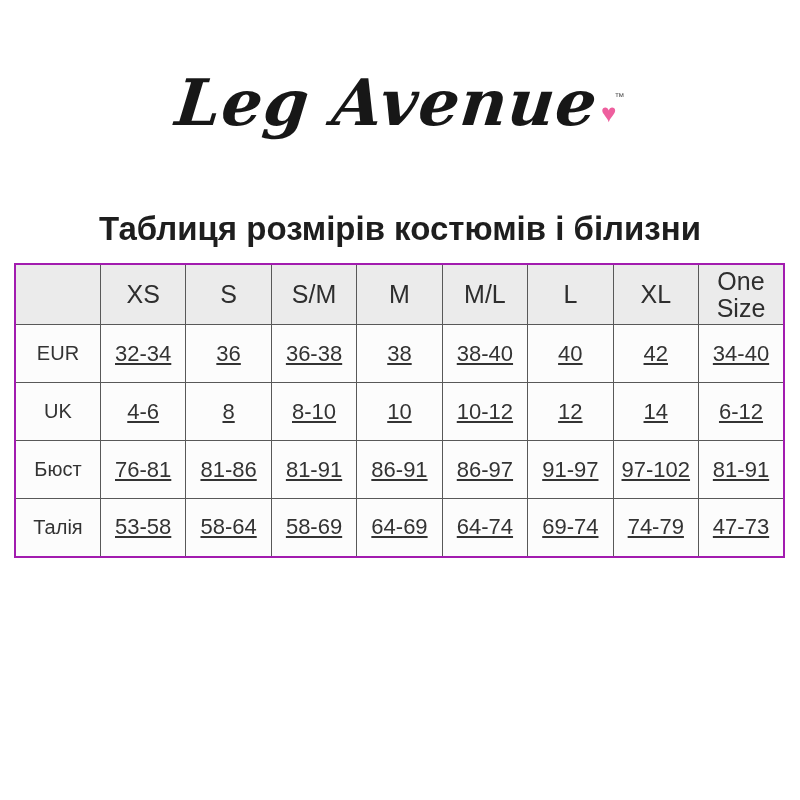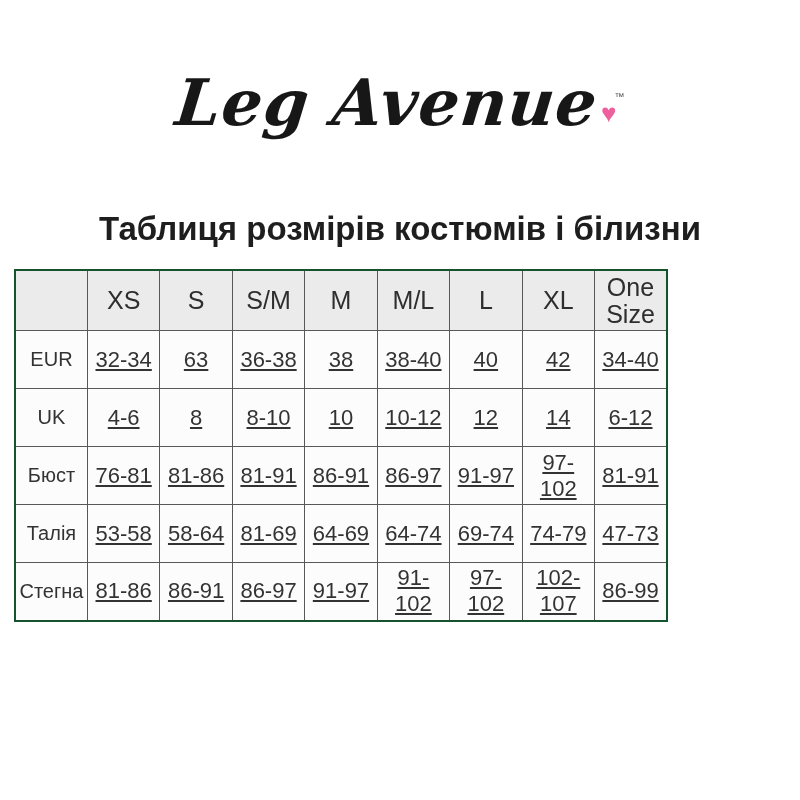--- a/index.html
+++ b/index.html
@@ -62,26 +62,26 @@
     text-align: center;
     font-size: 33px;
     font-weight: bold;
     color: #1e1e1e;
     letter-spacing: 0px;
   }
 
   
   .size-table {
     position: absolute;
-    top: 269px;
+    top: 263px;
     left: 14px;
-    width: 654px;
+    width: 771px;
     border-collapse: collapse;
     table-layout: fixed;
-    border: 2px solid #14532d;
+    border: 2px solid #a21caf;
   }
   .size-table th, .size-table td {
     border: 1px solid #585858;
     text-align: center;
     vertical-align: middle;
     padding: 0 2px;
     font-weight: normal;
     overflow: hidden;
   }
   .size-table thead th {
@@ -131,21 +131,21 @@
           <th>M/L</th>
           <th>L</th>
           <th>XL</th>
           <th>One Size</th>
         </tr>
     </thead>
     <tbody>
         <tr>
           <th>EUR</th>
           <td>32-34</td>
-          <td>63</td>
+          <td>36</td>
           <td>36-38</td>
           <td>38</td>
           <td>38-40</td>
           <td>40</td>
           <td>42</td>
           <td>34-40</td>
         </tr>
         <tr>
           <th>UK</th>
           <td>4-6</td>
@@ -165,34 +165,23 @@
           <td>86-91</td>
           <td>86-97</td>
           <td>91-97</td>
           <td>97-102</td>
           <td>81-91</td>
         </tr>
         <tr>
           <th>Талія</th>
           <td>53-58</td>
           <td>58-64</td>
-          <td>81-69</td>
+          <td>58-69</td>
           <td>64-69</td>
           <td>64-74</td>
           <td>69-74</td>
           <td>74-79</td>
           <td>47-73</td>
-        </tr>
-        <tr>
-          <th>Стегна</th>
-          <td>81-86</td>
-          <td>86-91</td>
-          <td>86-97</td>
-          <td>91-97</td>
-          <td>91-102</td>
-          <td>97-102</td>
-          <td>102-107</td>
-          <td>86-99</td>
         </tr>
       </tbody>
   </table>
 
 </div>
 
 </body></html>

